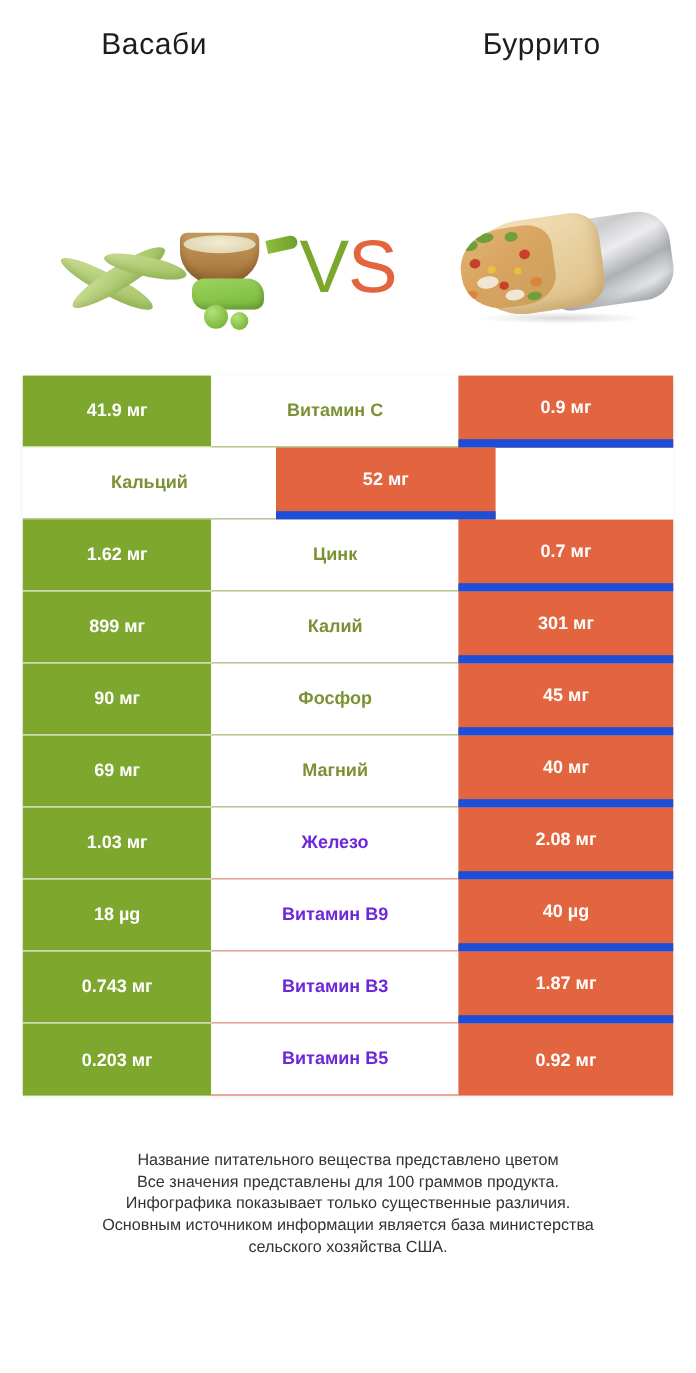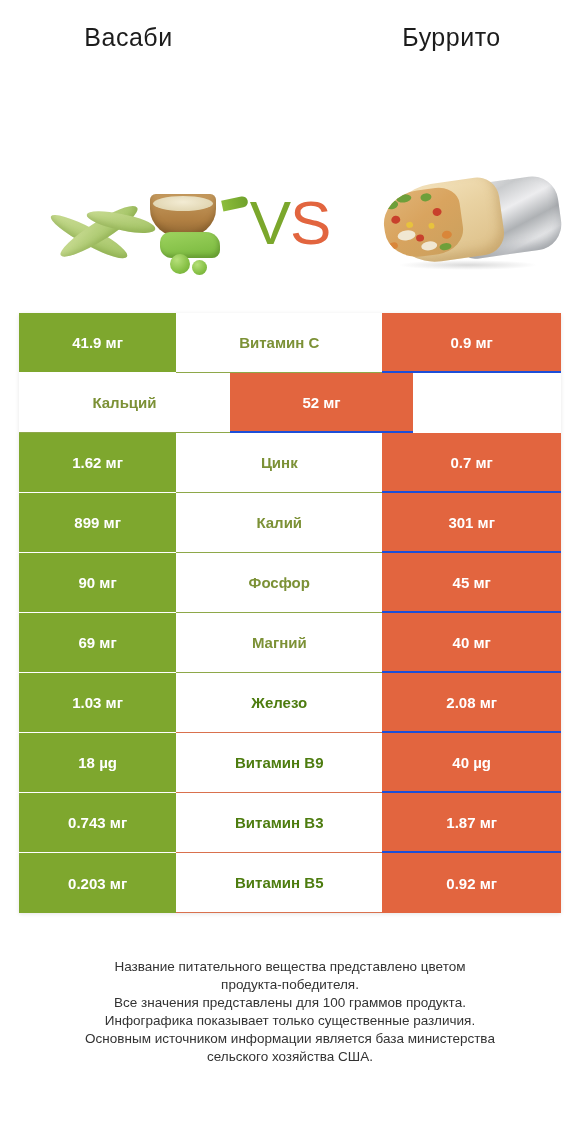--- a/index.html
+++ b/index.html
@@ -162,30 +162,30 @@
   .cell-left {
     width: 161px;
     background: #7EA72E;
     color: #ffffff;
     border-bottom: 1px solid #ffffff;
   }
   .cell-right {
     width: 183px;
     background: #E2653F;
     color: #ffffff;
-    border-bottom: 2px solid #1d4ed8;
+    border-bottom: 7px solid #1d4ed8;
   }
   .cell-mid {
     width: 211px;
     background: #ffffff;
     font-size: 15px;
     font-weight: 700;
   }
   .row.win-green .cell-mid { color: #7C9136; border-bottom: 1px solid #8EA84A; }
-  .row.win-orange .cell-mid { color: #4d7c0f; border-bottom: 1px solid #D9714E; }
+  .row.win-orange .cell-mid { color: #6d28d9; border-bottom: 1px solid #D9714E; }
   .row:last-child .cell-left,
   .row:last-child .cell-right { border-bottom: none; }
 
   
   .footer {
     position: absolute;
     left: 0; right: 0;
     top: 958px;
     text-align: center;
     font-size: 13.5px;
@@ -303,18 +303,17 @@
   <div class="row win-orange">
     <div class="cell cell-left">0.203 мг</div>
     <div class="cell cell-mid">Витамин B5</div>
     <div class="cell cell-right">0.92 мг</div>
   </div>
 
 </div>
 
 <div class="footer">
   <div>Название питательного вещества представлено цветом</div>
-  <div>продукта-победителя.</div>
   <div>Все значения представлены для 100 граммов продукта.</div>
   <div>Инфографика показывает только существенные различия.</div>
   <div>Основным источником информации является база министерства</div>
   <div>сельского хозяйства США.</div>
 </div>
 
 </body></html>

